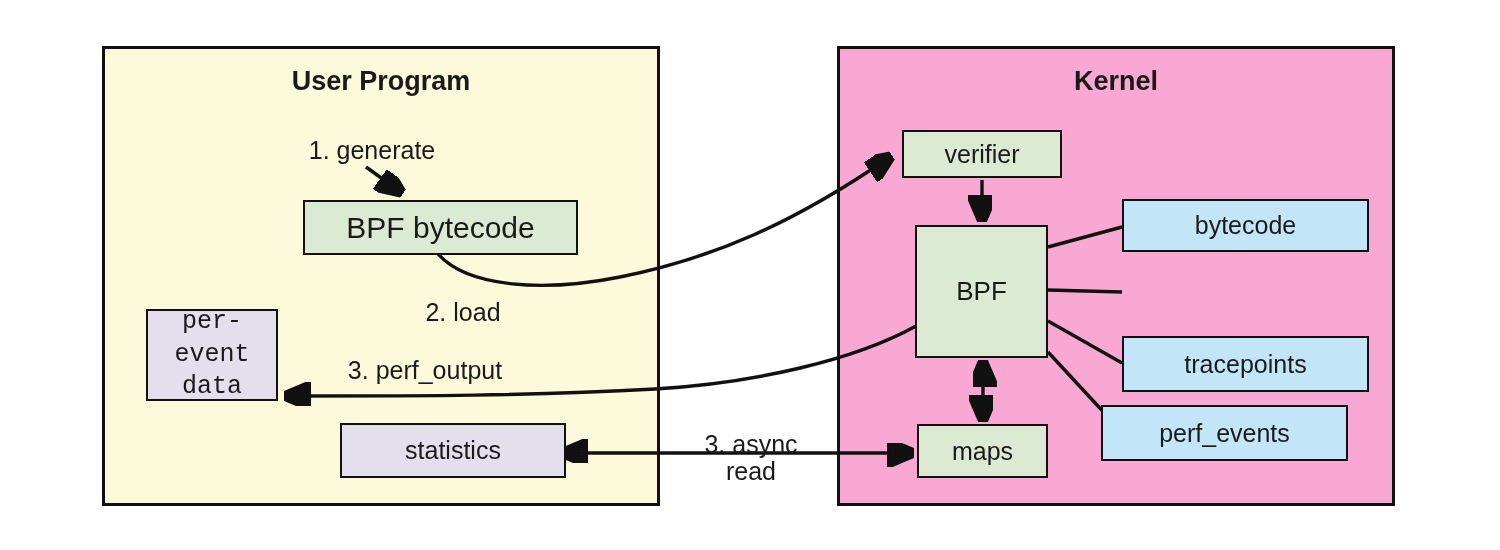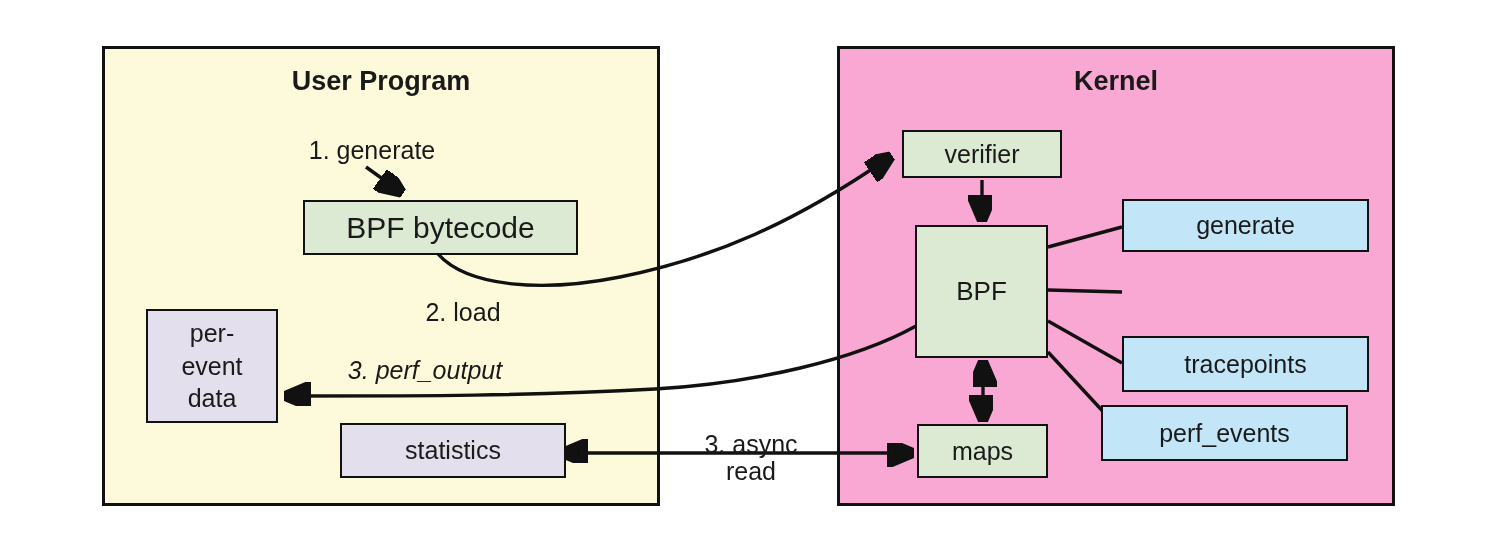--- a/index.html
+++ b/index.html
@@ -102,21 +102,21 @@
     <path d="M 1048 247 L 1122 227"></path>
     <path d="M 1048 290 L 1122 292"></path>
     <path d="M 1048 321 L 1122 363"></path>
     <path d="M 1048 352 L 1122 432"></path>
   </svg>
 
   <div class="node green" style="left:303px; top:200px; width:275px; height:55px; font-size:30px;">
     <span>BPF bytecode</span>
   </div>
 
-  <div class="node lavender" style="left:146px; top:309px; width:132px; height:114px;">
+  <div class="node lavender" style="left:146px; top:309px; width:132px; height:92px;font-family:Liberation Mono, monospace;">
     <div>
       <div>per-</div>
       <div>event</div>
       <div>data</div>
     </div>
   </div>
 
   <div class="node lavender" style="left:340px; top:423px; width:226px; height:55px;">
     <span>statistics</span>
   </div>
@@ -127,35 +127,35 @@
 
   <div class="node green" style="left:915px; top:225px; width:133px; height:133px; font-size:26px;">
     <span>BPF</span>
   </div>
 
   <div class="node green" style="left:917px; top:424px; width:131px; height:54px;">
     <span>maps</span>
   </div>
 
   <div class="node blue" style="left:1122px; top:199px; width:247px; height:53px;">
-    <span>generate</span>
+    <span>bytecode</span>
   </div>
 
 
   <div class="node blue" style="left:1122px; top:336px; width:247px; height:56px;">
     <span>tracepoints</span>
   </div>
 
   <div class="node blue" style="left:1101px; top:405px; width:247px; height:56px;">
     <span>perf_events</span>
   </div>
 
   <div class="edge-label" style="left:272px; top:135px; width:200px;">1. generate</div>
 
   <div class="edge-label" style="left:383px; top:297px; width:160px;">2. load</div>
 
-  <div class="edge-label" style="left:300px; top:355px; width:250px;font-style:italic;">3. perf_output</div>
+  <div class="edge-label" style="left:300px; top:355px; width:250px;">3. perf_output</div>
 
   <div class="edge-label" style="left:651px; top:418px; width:200px;margin-top:11px;">3. async</div>
 
   <div class="edge-label" style="left:651px; top:456px; width:200px;">read</div>
 
 </div>
 
 </body></html>

